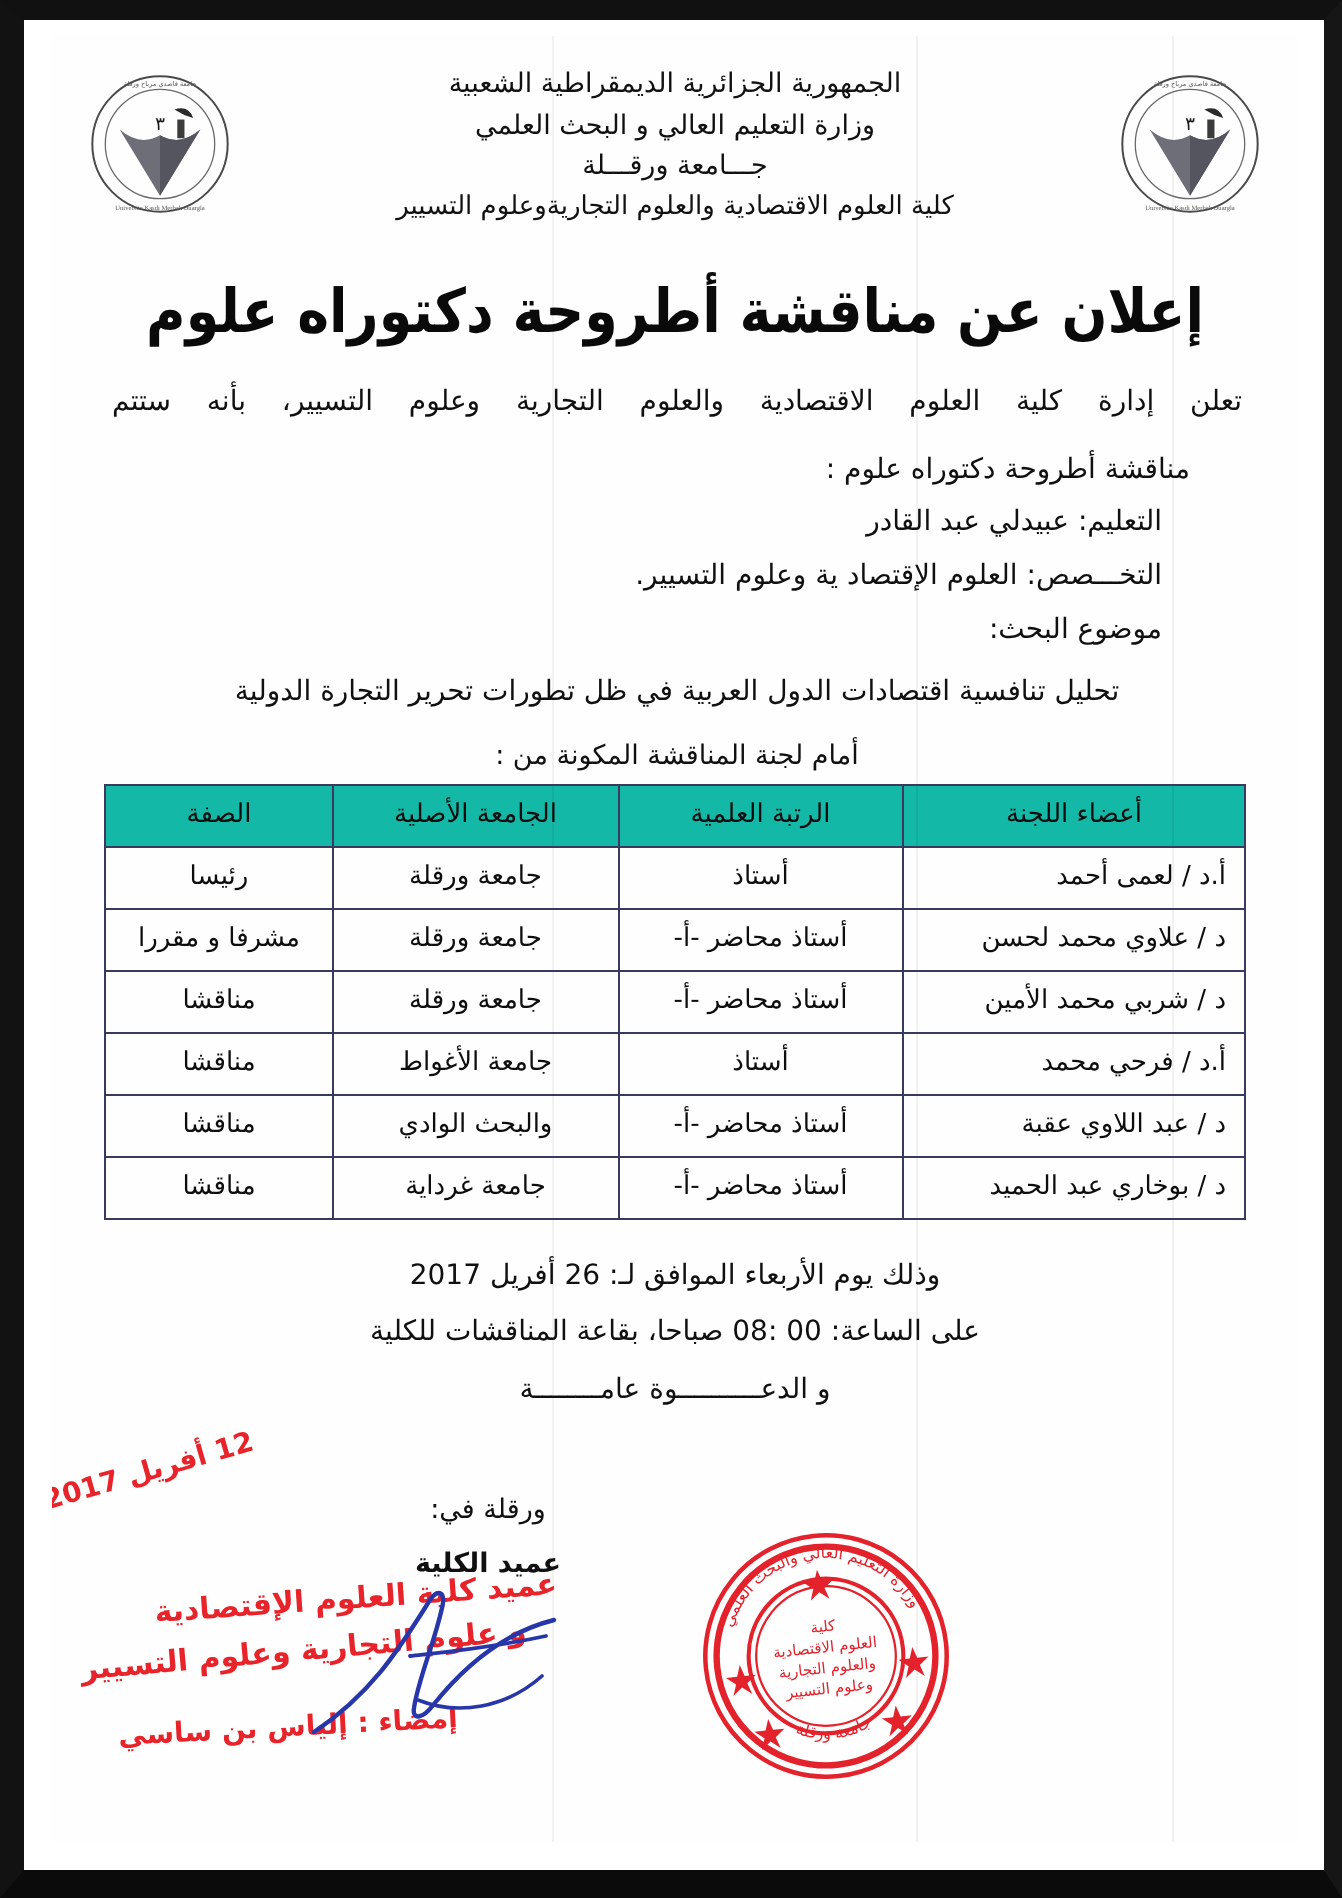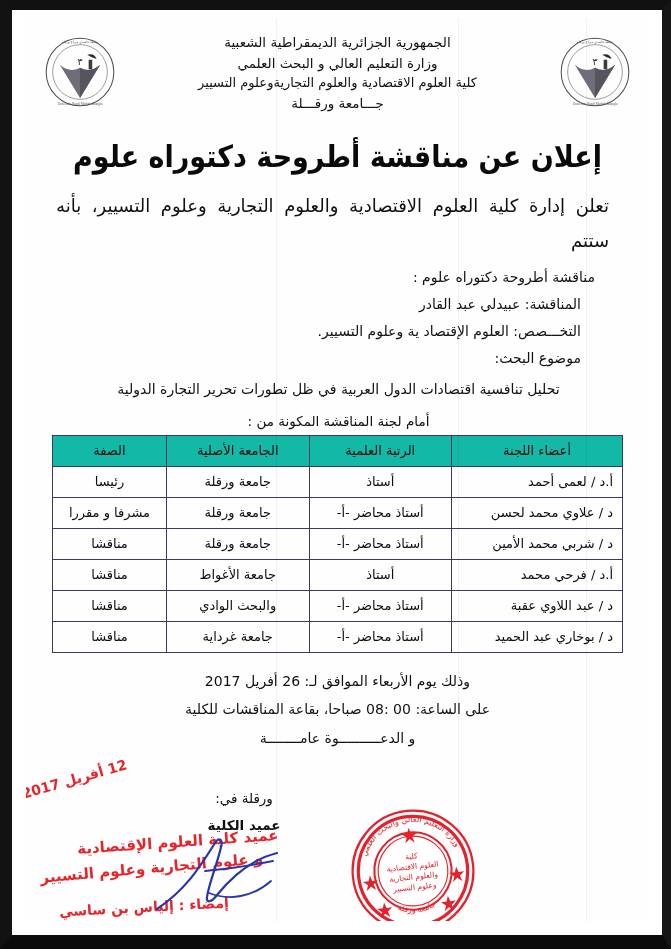--- a/index.html
+++ b/index.html
@@ -89,25 +89,25 @@
     display: inline-block;
     transform: scaleY(1.12);
   }
 
   
   .body-block {
     padding: 0 28px 0 30px;
     color: #101010;
   }
   .para {
-    font-size: 18px;
+    font-size: 14px;
     line-height: 1.95;
     text-align: justify;
     text-align-last: justify;
-    margin: 0 12px 6px 0;
+    margin: 0 0 6px 0;
   }
   .line {
     font-size: 14px;
     line-height: 1.92;
     margin: 0;
     white-space: nowrap;
   }
   .line.indent-a { padding-right: 26px; }
   .line.indent-b { padding-right: 40px; }
   .line.indent-c { padding-right: 40px; }
@@ -283,35 +283,35 @@
             <text x="50" y="96" text-anchor="middle">Universite Kasdi Merbah Ouargla</text>
           </g>
           <g fill="#555" font-size="4.6" font-family="'DejaVu Sans',sans-serif">
             <text x="50" y="10" text-anchor="middle">جامعة قاصدي مرباح ورقلة</text>
           </g>
         </svg>
       </div>
 
       <div class="hdr-line">الجمهورية الجزائرية الديمقراطية الشعبية</div>
       <div class="hdr-line">وزارة التعليم العالي و البحث العلمي</div>
+      <div class="hdr-line spaced">جـــامعة ورقـــلة</div>
       <div class="hdr-line small">كلية العلوم الاقتصادية والعلوم التجاريةوعلوم التسيير</div>
-      <div class="hdr-line spaced">جـــامعة ورقـــلة</div>
     </div>
 
     <div class="title-wrap">
       <span class="doc-title">إعلان عن مناقشة أطروحة دكتوراه علوم</span>
     </div>
 
     <div class="body-block">
       <p class="para">تعلن إدارة كلية العلوم الاقتصادية والعلوم التجارية وعلوم التسيير، بأنه ستتم</p>
 
       <p class="line indent-a">مناقشة أطروحة دكتوراه علوم :</p>
 
       <p class="line indent-b">
-        <span>المناقشة:</span>
+        <span>التعليم:</span>
         <span>عبيدلي عبد القادر</span>
       </p>
 
       <p class="line indent-b">
         <span>التخـــصص:</span>
         <span>العلوم الإقتصاد ية وعلوم التسيير.</span>
       </p>
 
       <p class="line indent-c">موضوع البحث:</p>
 

